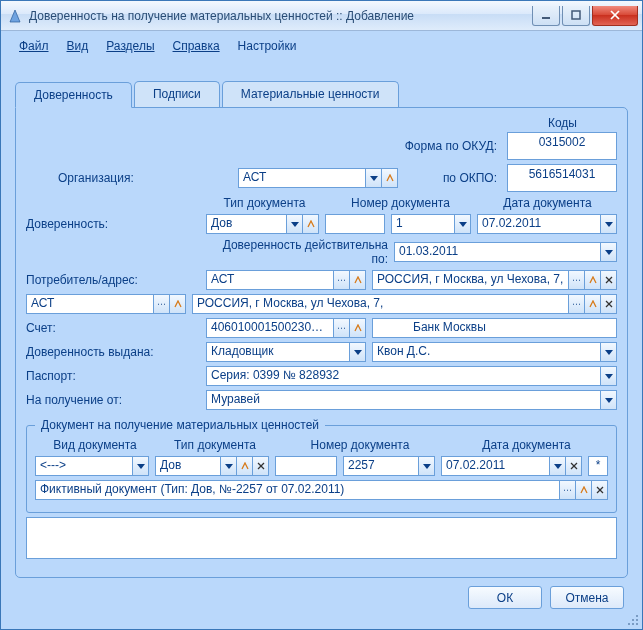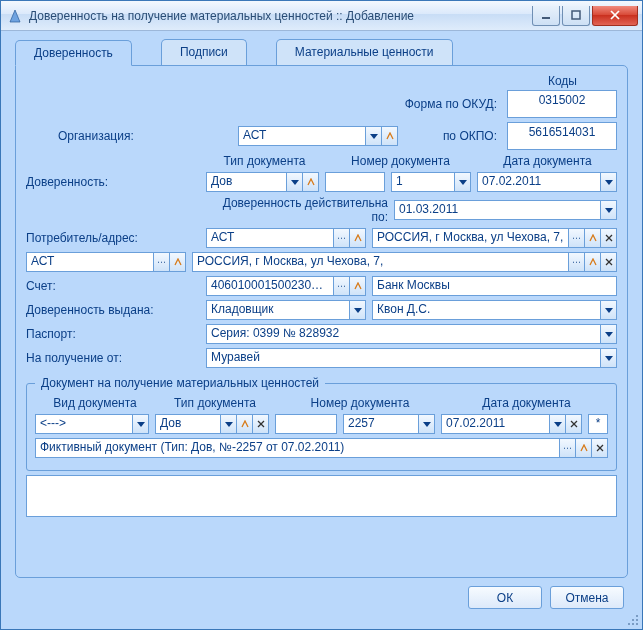--- a/index.html
+++ b/index.html
@@ -9,21 +9,21 @@
   .titlebar .icon { width: 16px; height: 16px; margin: 0 6px; }
   .titlebar .title { color: #2a4d75; font-size: 12px; flex: 1; }
   .winbtns { display: flex; height: 20px; margin-right: 4px; gap: 2px; }
   .winbtn { width: 28px; height: 20px; border: 1px solid #6f8fb4; border-top: none; border-radius: 0 0 3px 3px; background: linear-gradient(to bottom,#e8f1fb,#cde0f5); display:flex; align-items:center; justify-content:center; color:#435a78; }
   .winbtn.close { width: 46px; background: linear-gradient(to bottom,#f08b7e,#d94c3a 45%,#c82d1c 46%,#e26454); border-color:#a03020; color:#fff; }
   .winbtn svg { width:10px; height:10px; }
   .client { flex:1; background:#bad8fb; padding:4px; display:flex; flex-direction:column; }
   .menubar { height:22px; display:flex; align-items:center; gap:18px; padding:0 14px; color:#0b3f87; font-size:12px; }
   .menubar span { text-decoration: underline; text-decoration-color: transparent; cursor:default; }
   .menubar span u { text-decoration: underline; }
-  .tabs { display:flex; margin-top:4px; margin-left:10px;gap:27px; }
+  .tabs { display:flex; margin-top:24px; margin-left:10px; }
   .tab { padding:5px 18px 5px 18px; border:1px solid #6a9fda; border-bottom:none; border-radius:5px 5px 0 0; background:#cfe3f9; color:#0b3f87; margin-right:2px; font-size:12px; }
   .tab.active { background:#bad8fb; position:relative; top:1px; border-bottom:1px solid #bad8fb; }
   .panel { border:1px solid #6a9fda; background:#bad8fb; margin:0 10px 0 10px; padding:8px 10px 10px 10px; border-radius:0 5px 5px 5px; flex:1; overflow:hidden; }
   .row { display:flex; align-items:center; margin:4px 0; }
   .label { color:#0b3f87; font-size:12px; }
   .field { display:inline-flex; align-items:stretch; background:#fff; border:1px solid #6a9fda; height:20px; }
   .field .text { flex:1; padding:1px 4px; font-size:12px; color:#0b3f87; overflow:hidden; white-space:nowrap; text-overflow:ellipsis; }
   .btnlet { width:16px; border-left:1px solid #6a9fda; background:linear-gradient(to bottom,#f2f8ff,#cfe3f9); display:flex; align-items:center; justify-content:center; color:#0b3f87; font-size:9px; }
   .btnlet svg { width:8px; height:8px; }
   .code-row { display:flex; justify-content:flex-end; align-items:center; gap:10px; margin:2px 0; }
@@ -70,20 +70,27 @@
       <div class="winbtn close">
           <svg viewBox="0 0 10 10">
             <line x1="1" y1="1" x2="9" y2="9" stroke="currentColor" stroke-width="1.7"></line>
             <line x1="9" y1="1" x2="1" y2="9" stroke="currentColor" stroke-width="1.7"></line>
           </svg>
         </div>
     </div>
   </div>
 
   <div class="client">
+    <div class="menubar">
+      <span><u>Файл</u></span>
+      <span><u>Вид</u></span>
+      <span><u>Разделы</u></span>
+      <span><u>Справка</u></span>
+      <span style="text-decoration:none;">Настройки</span>
+    </div>
 
     <div class="tabs">
       <div class="tab active">Доверенность</div>
       <div class="tab">Подписи</div>
       <div class="tab">Материальные ценности</div>
     </div>
 
     <div class="panel">
 
       <div class="heading-row">Коды</div>
@@ -233,21 +240,21 @@
         <div class="field" style="width:160px;">
           <div class="text">40601000150023002...</div>
           <div class="btnlet">⋯</div>
           <div class="btnlet">
               <svg viewBox="0 0 8 8">
                 <path d="M1 7 L4 1 L7 7" stroke="#d77b1a" stroke-width="1.3" fill="none"></path>
               </svg>
             </div>
         </div>
         <div style="width:6px;"></div>
-        <div class="field" style="flex:1;">
+        <div class="field" style="flex:1;padding-left:36px;">
           <div class="text">Банк Москвы</div>
         </div>
       </div>
 
       <div class="row">
         <div class="label" style="width:180px;">Доверенность выдана:</div>
         <div class="field" style="width:160px;">
           <div class="text">Кладовщик</div>
           <div class="btnlet">
               <svg viewBox="0 0 8 8">

